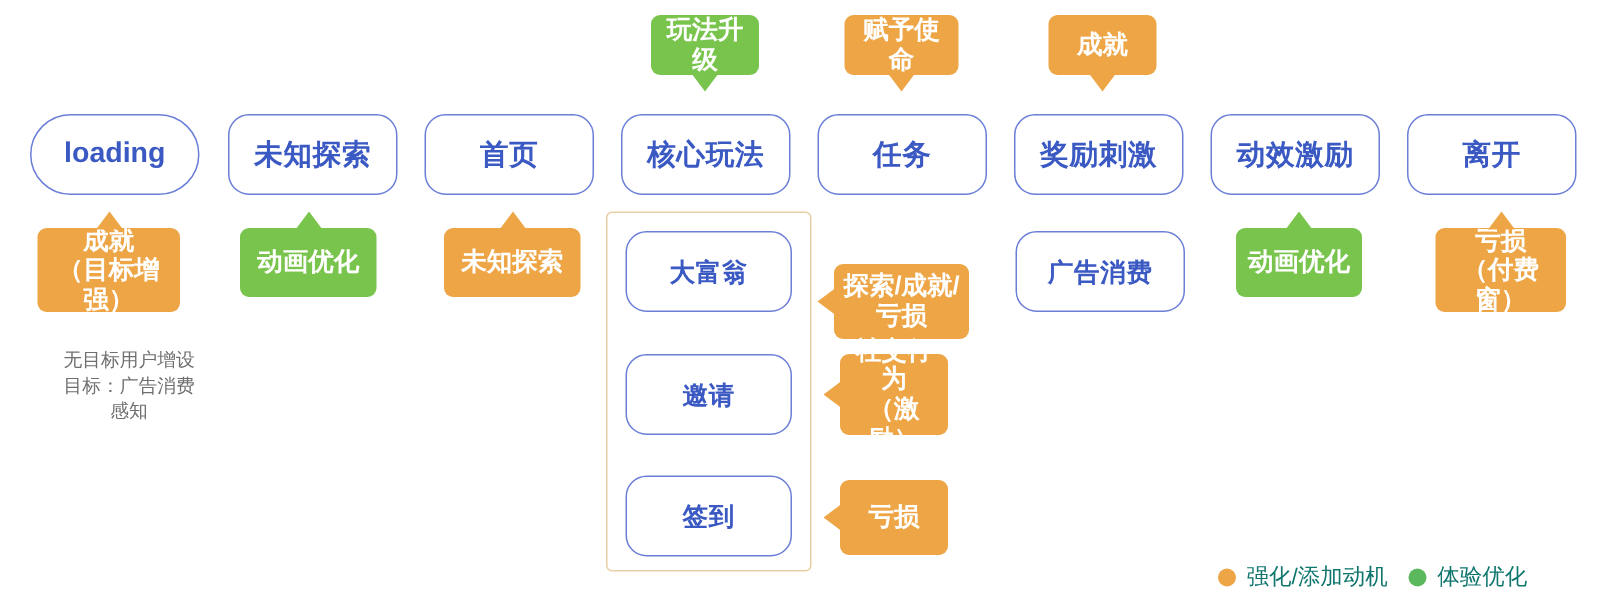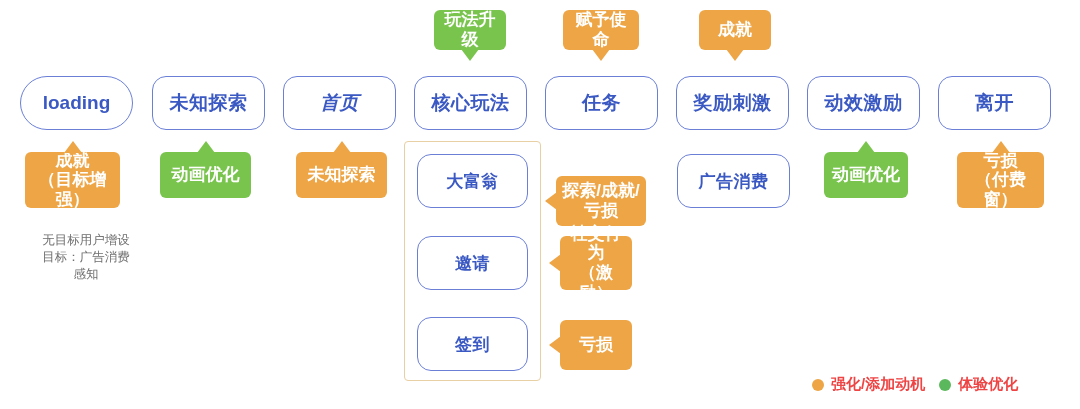--- a/index.html
+++ b/index.html
@@ -106,21 +106,21 @@
   }
 
   
   #legend{
     position:absolute;
     display:flex;align-items:center;gap:14px;
     z-index:60;
   }
   .legend-item{display:flex;align-items:center;gap:7px;}
   .legend-dot{width:12px;height:12px;border-radius:50%;display:block;}
-  .legend-label{font-size:15px;font-weight:700;color:#ef4444;}
+  .legend-label{font-size:15px;font-weight:400;color:#0f766e;}
 </style>
 </head>
 <body>
 
 <div id="canvas">
 
   <div class="tag green down" style="left:434px;top:10px;width:72px;height:40px;">
     <span>玩法升级</span>
     <span class="ptr"></span>
   </div>
@@ -136,21 +136,21 @@
   </div>
 
   <div id="group-box" style="left:404px;top:141px;width:137px;height:240px;"></div>
 
   <div class="node top latin" style="left:20px;top:76px;width:113px;">
     <span>loading</span>
   </div>
   <div class="node top" style="left:152px;top:76px;width:113px;">
     <span>未知探索</span>
   </div>
-  <div class="node top" style="left:283px;top:76px;width:113px;font-style:italic;">
+  <div class="node top" style="left:283px;top:76px;width:113px;">
     <span>首页</span>
   </div>
   <div class="node top" style="left:414px;top:76px;width:113px;">
     <span>核心玩法</span>
   </div>
   <div class="node top" style="left:545px;top:76px;width:113px;">
     <span>任务</span>
   </div>
   <div class="node top" style="left:676px;top:76px;width:113px;">
     <span>奖励刺激</span>

